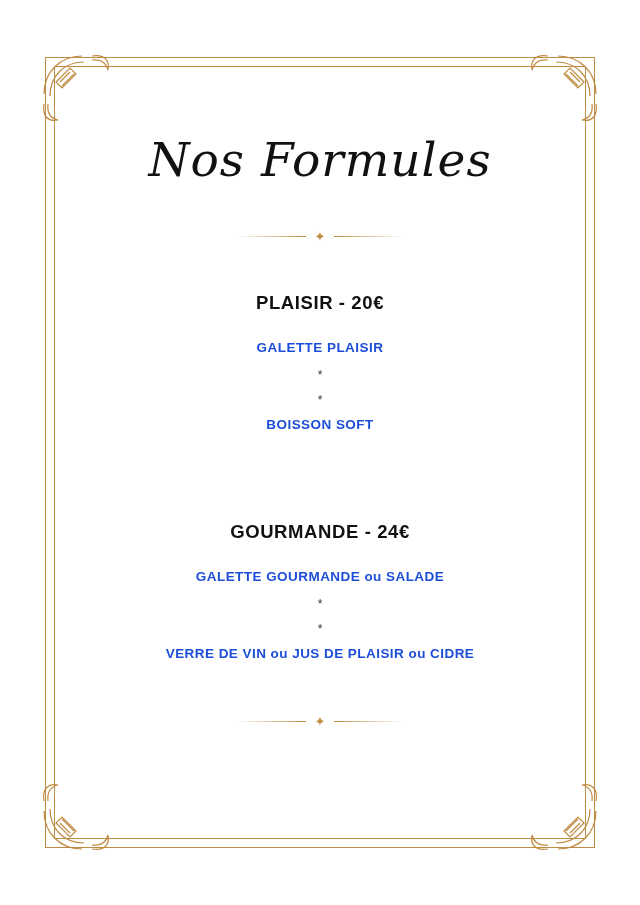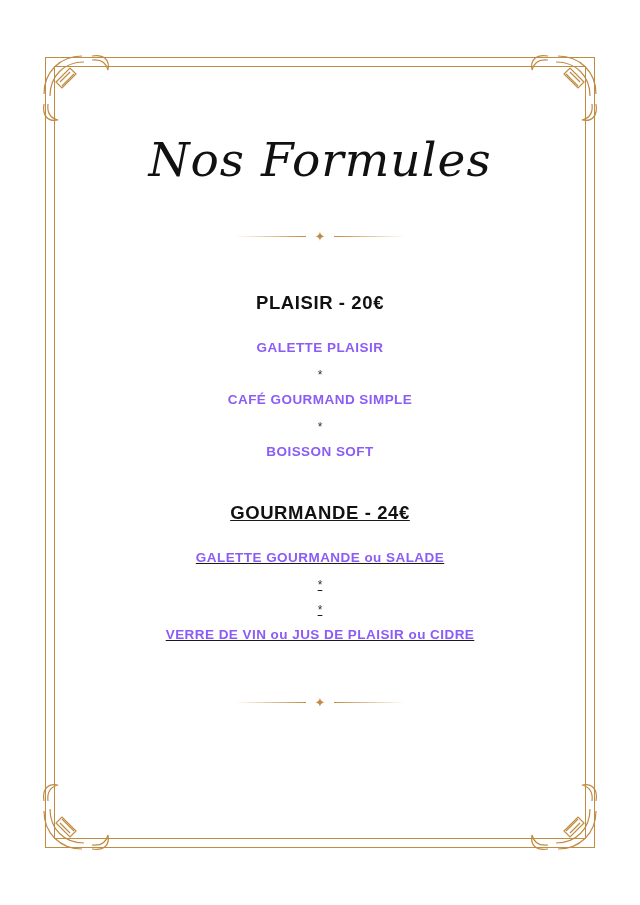--- a/index.html
+++ b/index.html
@@ -94,34 +94,34 @@
     background: linear-gradient(to left, rgba(192,139,66,0), #c08b42);
   }
   .divider .diamond {
     color: #c08b42;
     font-size: 13px;
     line-height: 1;
     margin: 0 9px;
   }
 
   .formula { margin-top: 48px; }
-  .formula + .formula { margin-top: 42px; text-decoration: underline; }
+  .formula + .formula { margin-top: 88px; }
 
   .formula-title {
     font-size: 18.5px;
     font-weight: bold;
     letter-spacing: 0.6px;
     color: #111111;
     margin-bottom: 26px;
   }
   .formula-item {
     font-size: 13.5px;
     font-weight: bold;
     letter-spacing: 0.45px;
-    color: #8b5cf6;
+    color: #1d4ed8;
     line-height: 1.2;
   }
   .formula-sep {
     font-size: 12px;
     color: #333333;
     line-height: 1;
     margin: 13px 0 11px;
   }
 
   .divider.bottom { margin-top: 52px; }
@@ -186,21 +186,20 @@
     <div class="divider">
       <span class="line"></span>
       <span class="diamond">✦</span>
       <span class="line right"></span>
     </div>
 
     <div class="formula">
       <div class="formula-title">PLAISIR - 20€</div>
       <div class="formula-item">GALETTE PLAISIR</div>
       <div class="formula-sep">*</div>
-      <div class="formula-item">CAFÉ GOURMAND SIMPLE</div>
       <div class="formula-sep">*</div>
       <div class="formula-item">BOISSON SOFT</div>
     </div>
 
     <div class="formula">
       <div class="formula-title">GOURMANDE - 24€</div>
       <div class="formula-item">GALETTE GOURMANDE ou SALADE</div>
       <div class="formula-sep">*</div>
       <div class="formula-sep">*</div>
       <div class="formula-item">VERRE DE VIN ou JUS DE PLAISIR ou CIDRE</div>

